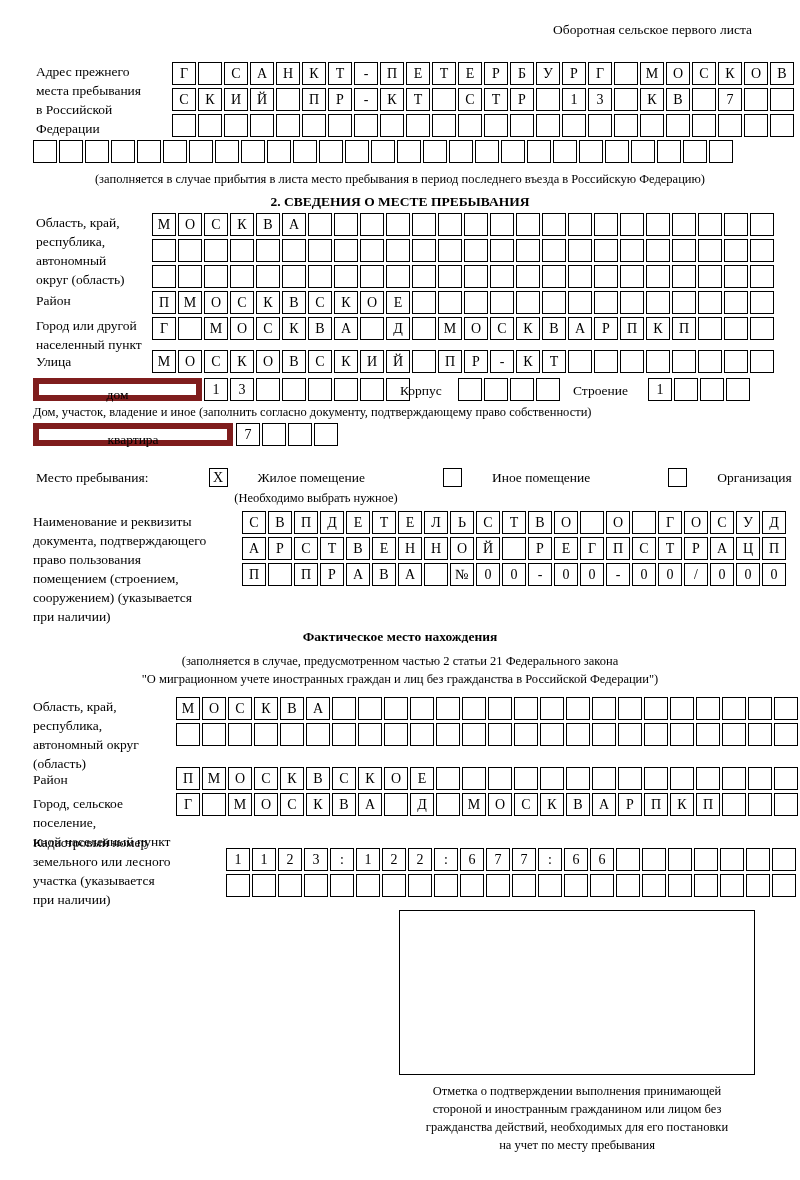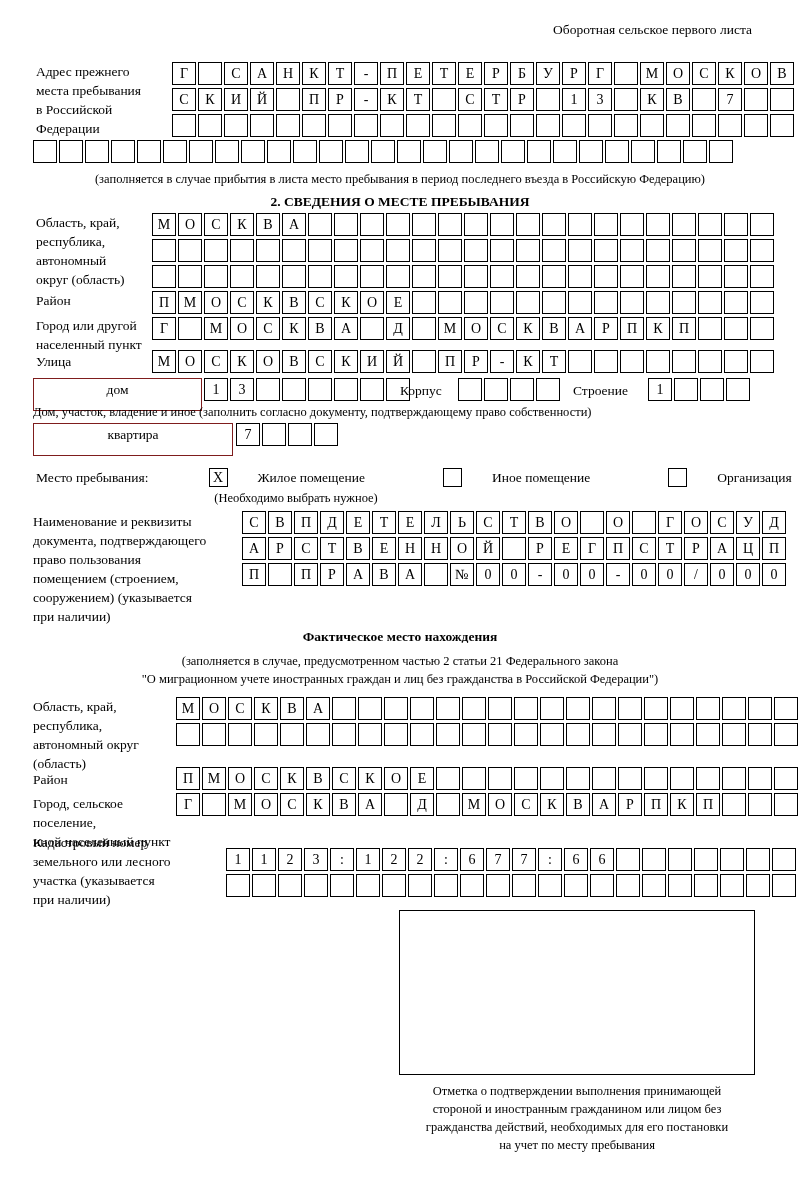--- a/index.html
+++ b/index.html
@@ -42,26 +42,26 @@
     margin-right: 2px;
     box-sizing: border-box;
     font-size: 14px;
     line-height: 21px;
     text-align: center;
     font-family: "Liberation Serif", serif;
     background: #fff;
   }
   .wide-label-box {
     position: absolute;
-    border: 1px solid #7f1d1d;
+    border: 6px solid #7f1d1d;
     box-sizing: border-box;
     font-size: 13.5px;
     text-align: center;
     line-height: 21px;
-    height: 33px;
+    height: 23px;
     background: #fff;
   }
   .chk {
     width: 19px;
     height: 19px;
     border: 1px solid #000;
     box-sizing: border-box;
     display: inline-block;
     text-align: center;
     font-size: 14px;
@@ -440,21 +440,21 @@
     <span class="t"></span>
     <span class="chk">X</span>
     <span class="t">Жилое помещение</span>
     <span style="display:inline-block;width:24px;"></span>
     <span class="chk"></span>
     <span class="t">Иное помещение</span>
     <span style="display:inline-block;width:24px;"></span>
     <span class="chk"></span>
     <span class="t">Организация</span>
   </div>
-  <div class="footnote" style="left:146px; top:489px; width:300px;">(Необходимо выбрать нужное)</div>
+  <div class="footnote" style="left:166px; top:489px; width:300px;">(Необходимо выбрать нужное)</div>
 
   <div class="lbl" style="left:33px; top:512px; width:200px;">Наименование и реквизиты
 документа, подтверждающего
 право пользования
 помещением (строением,
 сооружением) (указывается
 при наличии)</div>
 
   <div class="cells" style="left:242px; top:511px;">
     <div class="cell">С</div>

